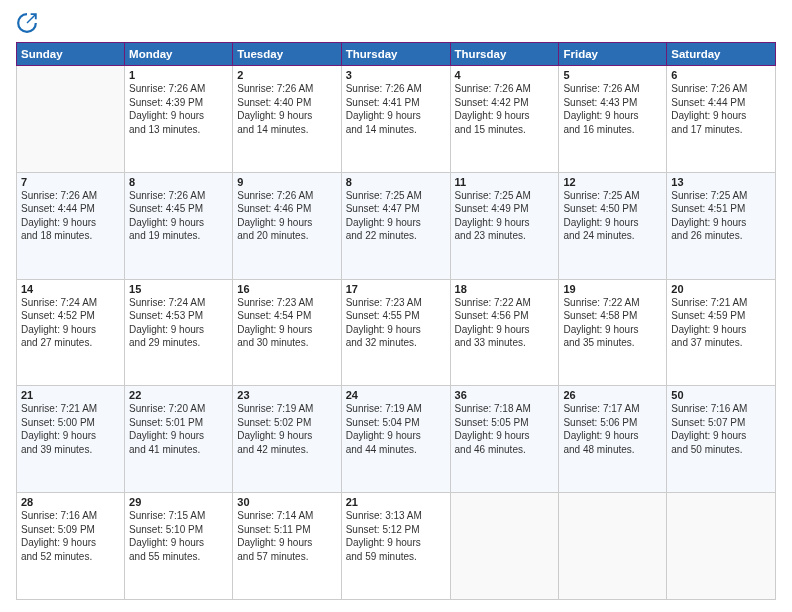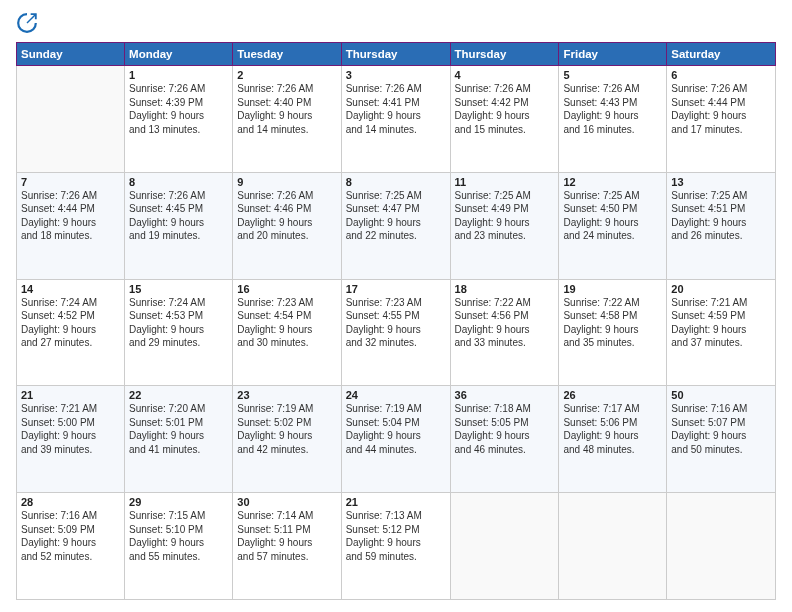--- a/index.html
+++ b/index.html
@@ -356,21 +356,21 @@
           </td>
           <td>
             <span class="day-num">30</span>
             <div class="day-info" style="white-space: pre-line;">Sunrise: 7:14 AM
 Sunset: 5:11 PM
 Daylight: 9 hours
 and 57 minutes.</div>
           </td>
           <td>
             <span class="day-num">21</span>
-            <div class="day-info" style="white-space: pre-line;">Sunrise: 7:13 AM
+            <div class="day-info" style="white-space: pre-line;">Sunrise: 3:13 AM
 Sunset: 5:12 PM
 Daylight: 9 hours
 and 59 minutes.</div>
           </td>
           <td class="empty-cell"></td>
           <td class="empty-cell"></td>
           <td class="empty-cell"></td>
         </tr>
       </tbody>
   </table>

